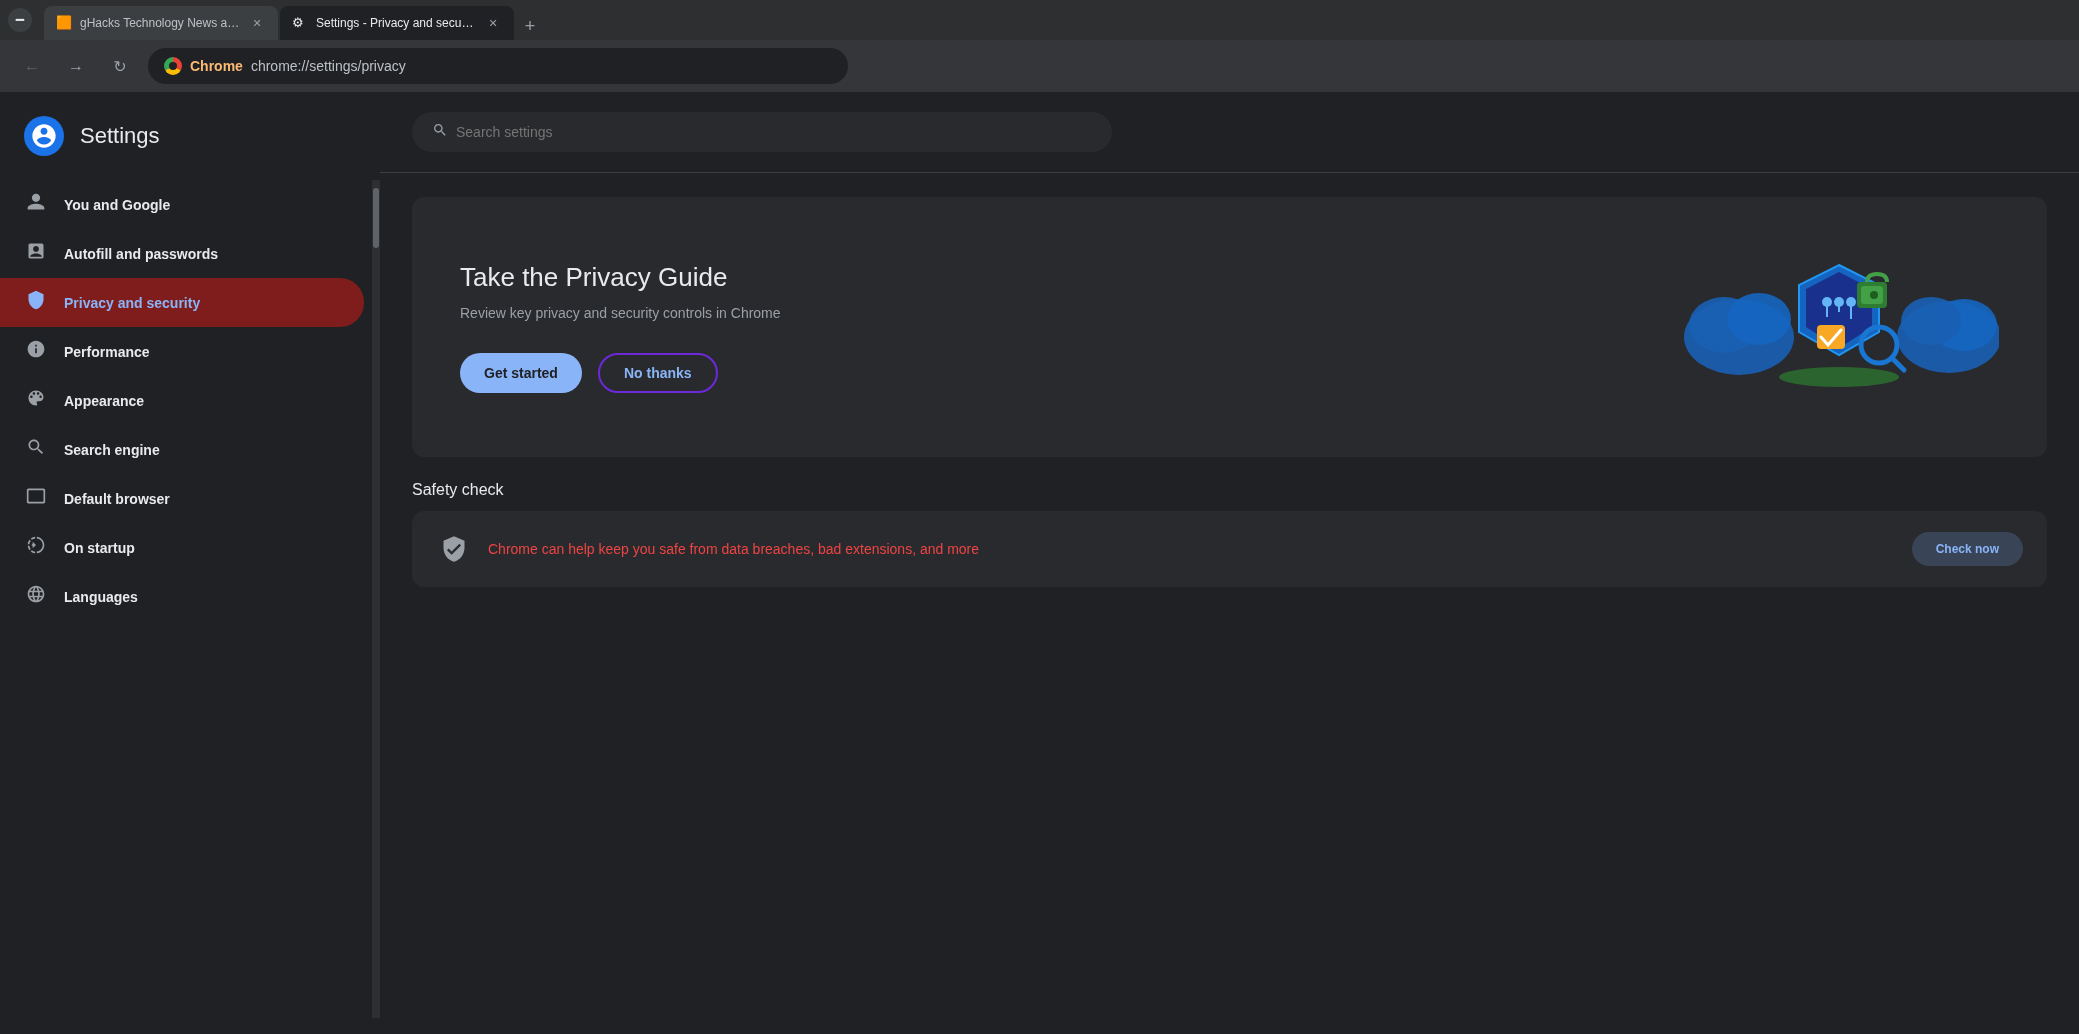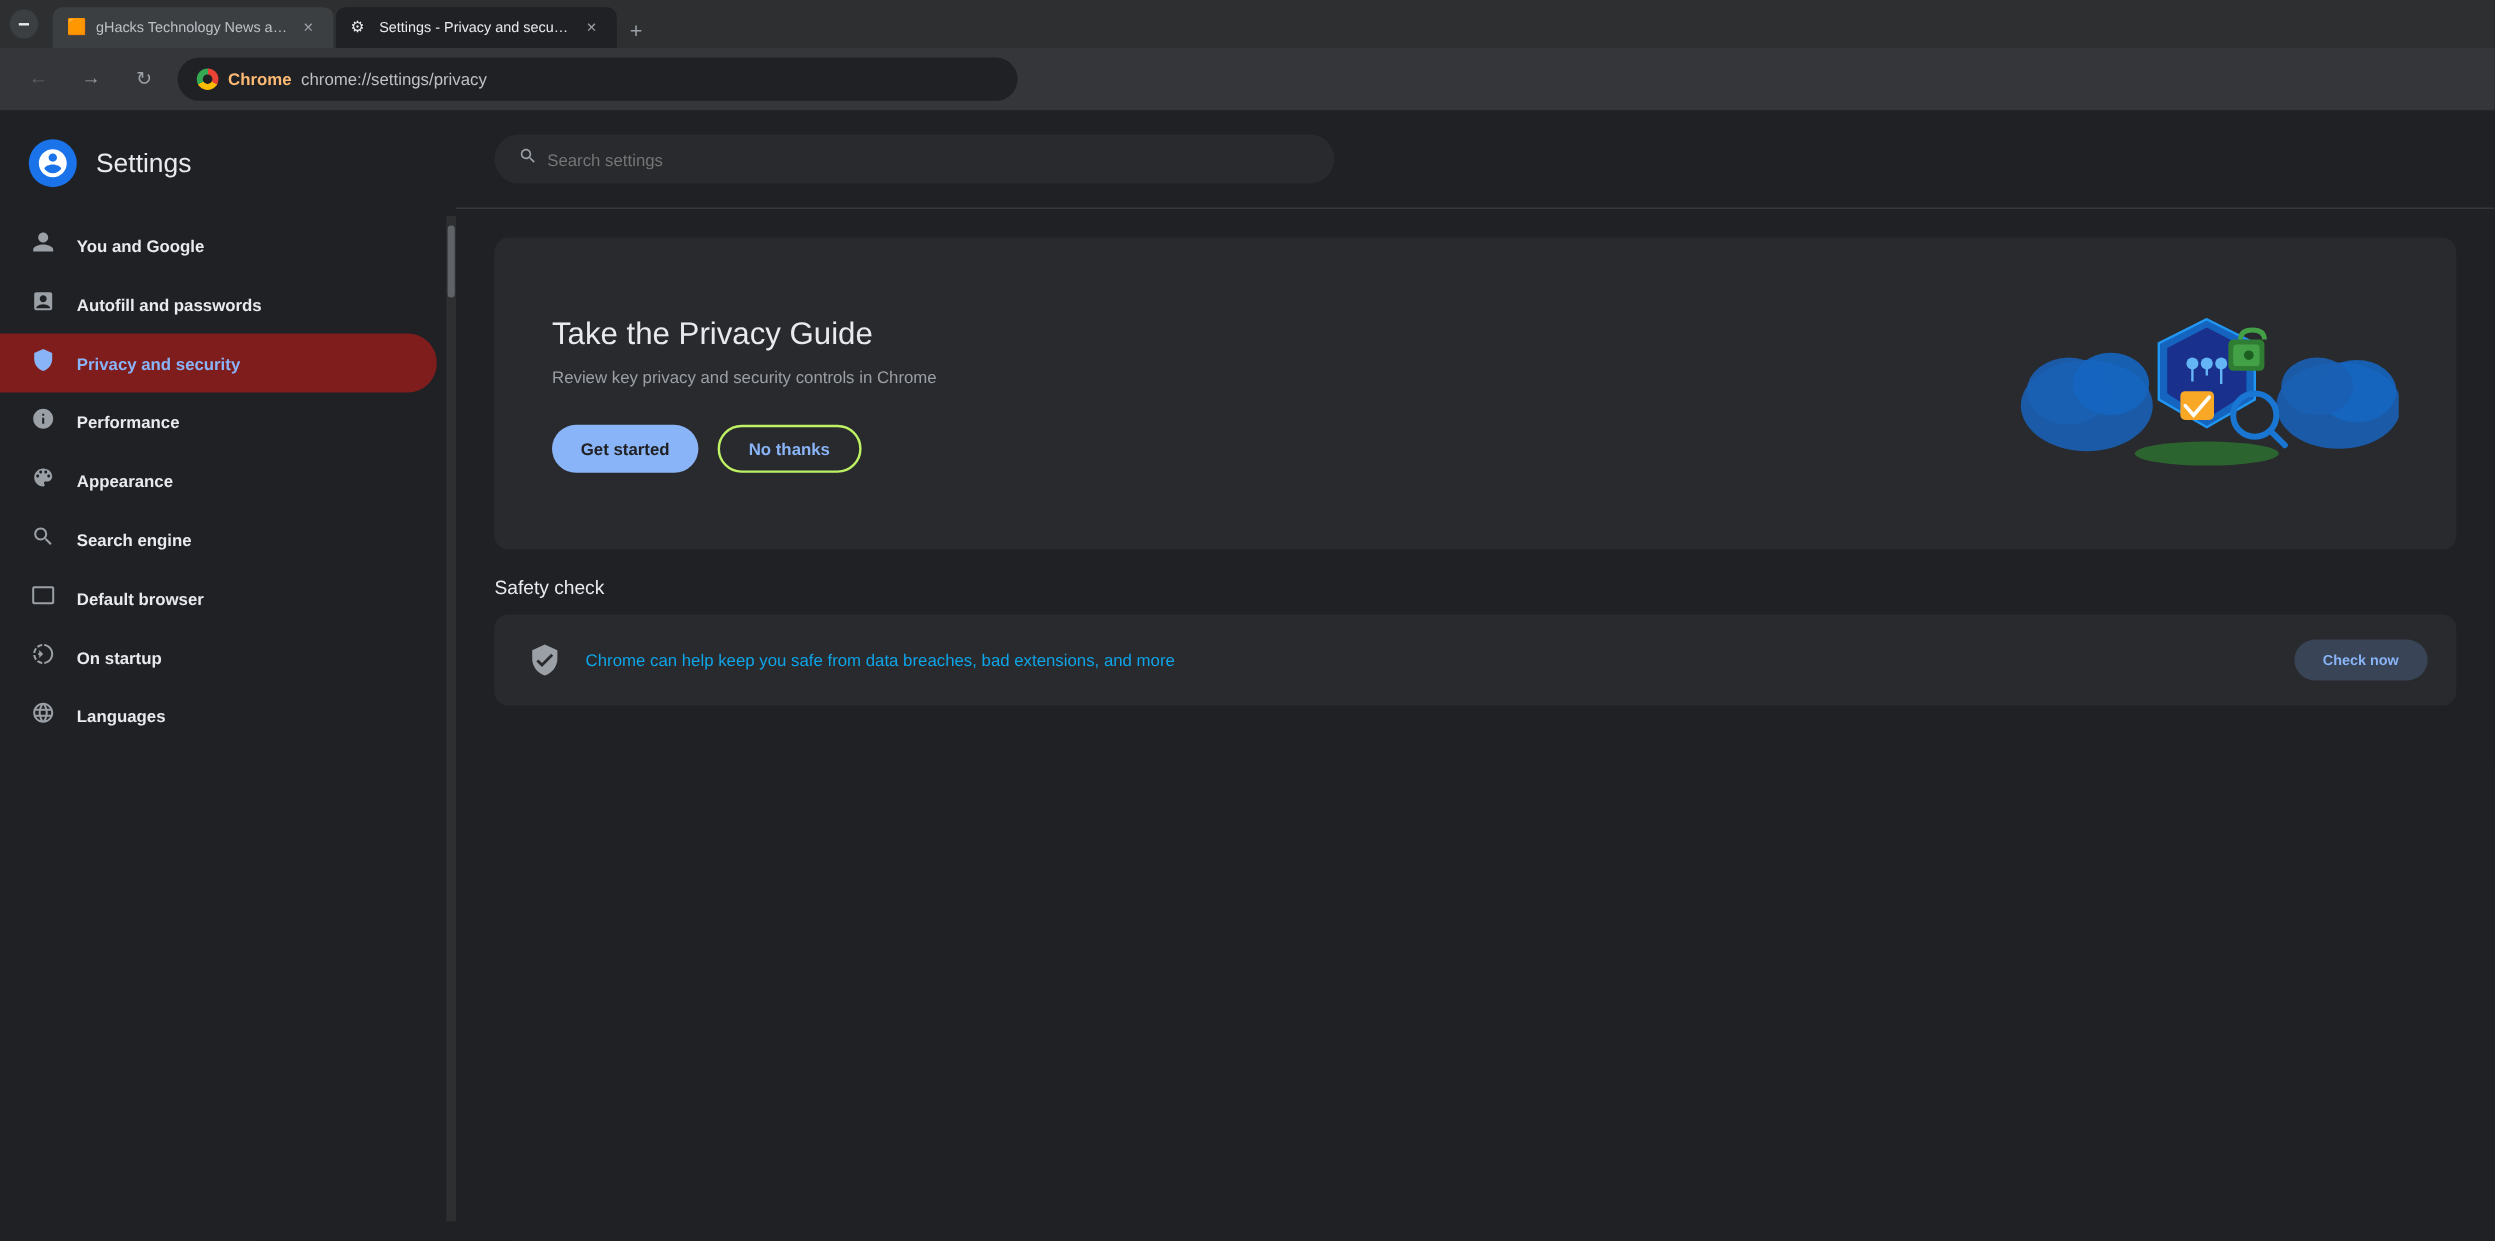--- a/index.html
+++ b/index.html
@@ -319,21 +319,21 @@
       border: none;
       border-radius: 20px;
       padding: 10px 24px;
       font-size: 14px;
       font-weight: 600;
       cursor: pointer;
     }
     .btn-no-thanks {
       background: transparent;
       color: #8ab4f8;
-      border: 2px solid #bef264;
+      border: 2px solid #6d28d9;
       border-radius: 20px;
       padding: 10px 24px;
       font-size: 14px;
       font-weight: 600;
       cursor: pointer;
     }
 
     
     .card-illustration {
       width: 320px;
@@ -363,21 +363,21 @@
       flex-shrink: 0;
       color: #9aa0a6;
       font-size: 22px;
       display: flex;
       align-items: center;
       justify-content: center;
     }
     .safety-text {
       flex: 1;
       font-size: 14px;
-      color: #0ea5e9;
+      color: #ef4444;
     }
     .btn-check-now {
       background: #394457;
       color: #8ab4f8;
       border: none;
       border-radius: 20px;
       padding: 10px 24px;
       font-size: 12px;
       font-weight: 600;
       cursor: pointer;

